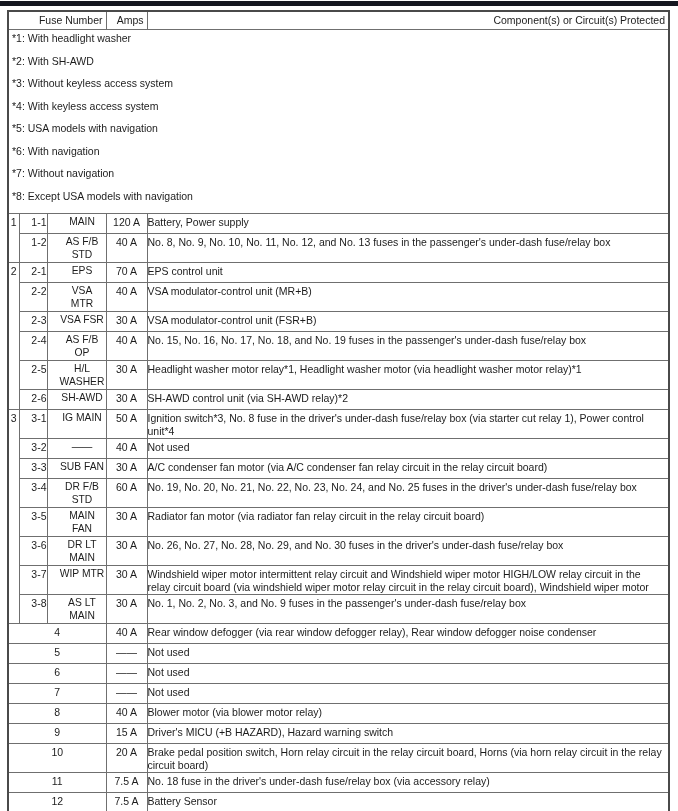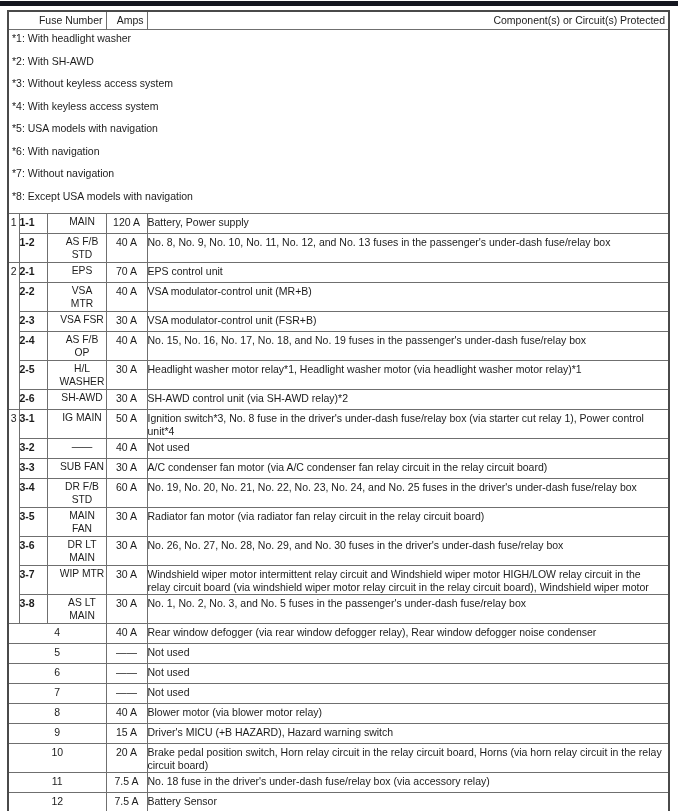--- a/index.html
+++ b/index.html
@@ -30,21 +30,21 @@
     vertical-align: top;
     color: #1c1c1c;
     font-weight: normal;
     word-wrap: break-word;
   }
   .fuse-table th { height: 14px; text-align: right; }
   .fuse-table td { height: 16px; }
   .fn-cell { vertical-align: top; padding: 5px 4px 2px 3px; }
   .fn { height: 22.5px; white-space: nowrap; }
   td.c-group { text-align: center; padding-left: 0; padding-right: 0; }
-  td.c-sub   { text-align: left; padding-left: 0; padding-right: 0; font-weight: bold; }
+  td.c-sub   { text-align: right; padding-left: 0; padding-right: 0; }
   td.c-name  { text-align: center; padding-left: 12px; padding-right: 1px; font-size: 10.3px; }
   td.c-amps  { text-align: center; white-space: nowrap; margin-top: 37px; }
   td.c-num   { text-align: center; }
   td.c-desc  { text-align: left; padding-left: 0; }
 </style>
 </head>
 <body>
 
 <div class="topbar"></div>
 
@@ -168,21 +168,21 @@
       <tr>
         <td class="c-sub">3-7</td>
         <td class="c-name">WIP MTR</td>
         <td class="c-amps">30 A</td>
         <td class="c-desc">Windshield wiper motor intermittent relay circuit and Windshield wiper motor HIGH/LOW relay circuit in the relay circuit board (via windshield wiper motor relay circuit in the relay circuit board), Windshield wiper motor</td>
       </tr>
       <tr>
         <td class="c-sub">3-8</td>
         <td class="c-name">AS LT MAIN</td>
         <td class="c-amps">30 A</td>
-        <td class="c-desc">No. 1, No. 2, No. 3, and No. 5 fuses in the passenger's under-dash fuse/relay box</td>
+        <td class="c-desc">No. 1, No. 2, No. 3, and No. 9 fuses in the passenger's under-dash fuse/relay box</td>
       </tr>
       <tr>
         <td class="c-num" colspan="3">4</td>
         <td class="c-amps">40 A</td>
         <td class="c-desc">Rear window defogger (via rear window defogger relay), Rear window defogger noise condenser</td>
       </tr>
       <tr>
         <td class="c-num" colspan="3">5</td>
         <td class="c-amps">——</td>
         <td class="c-desc">Not used</td>

